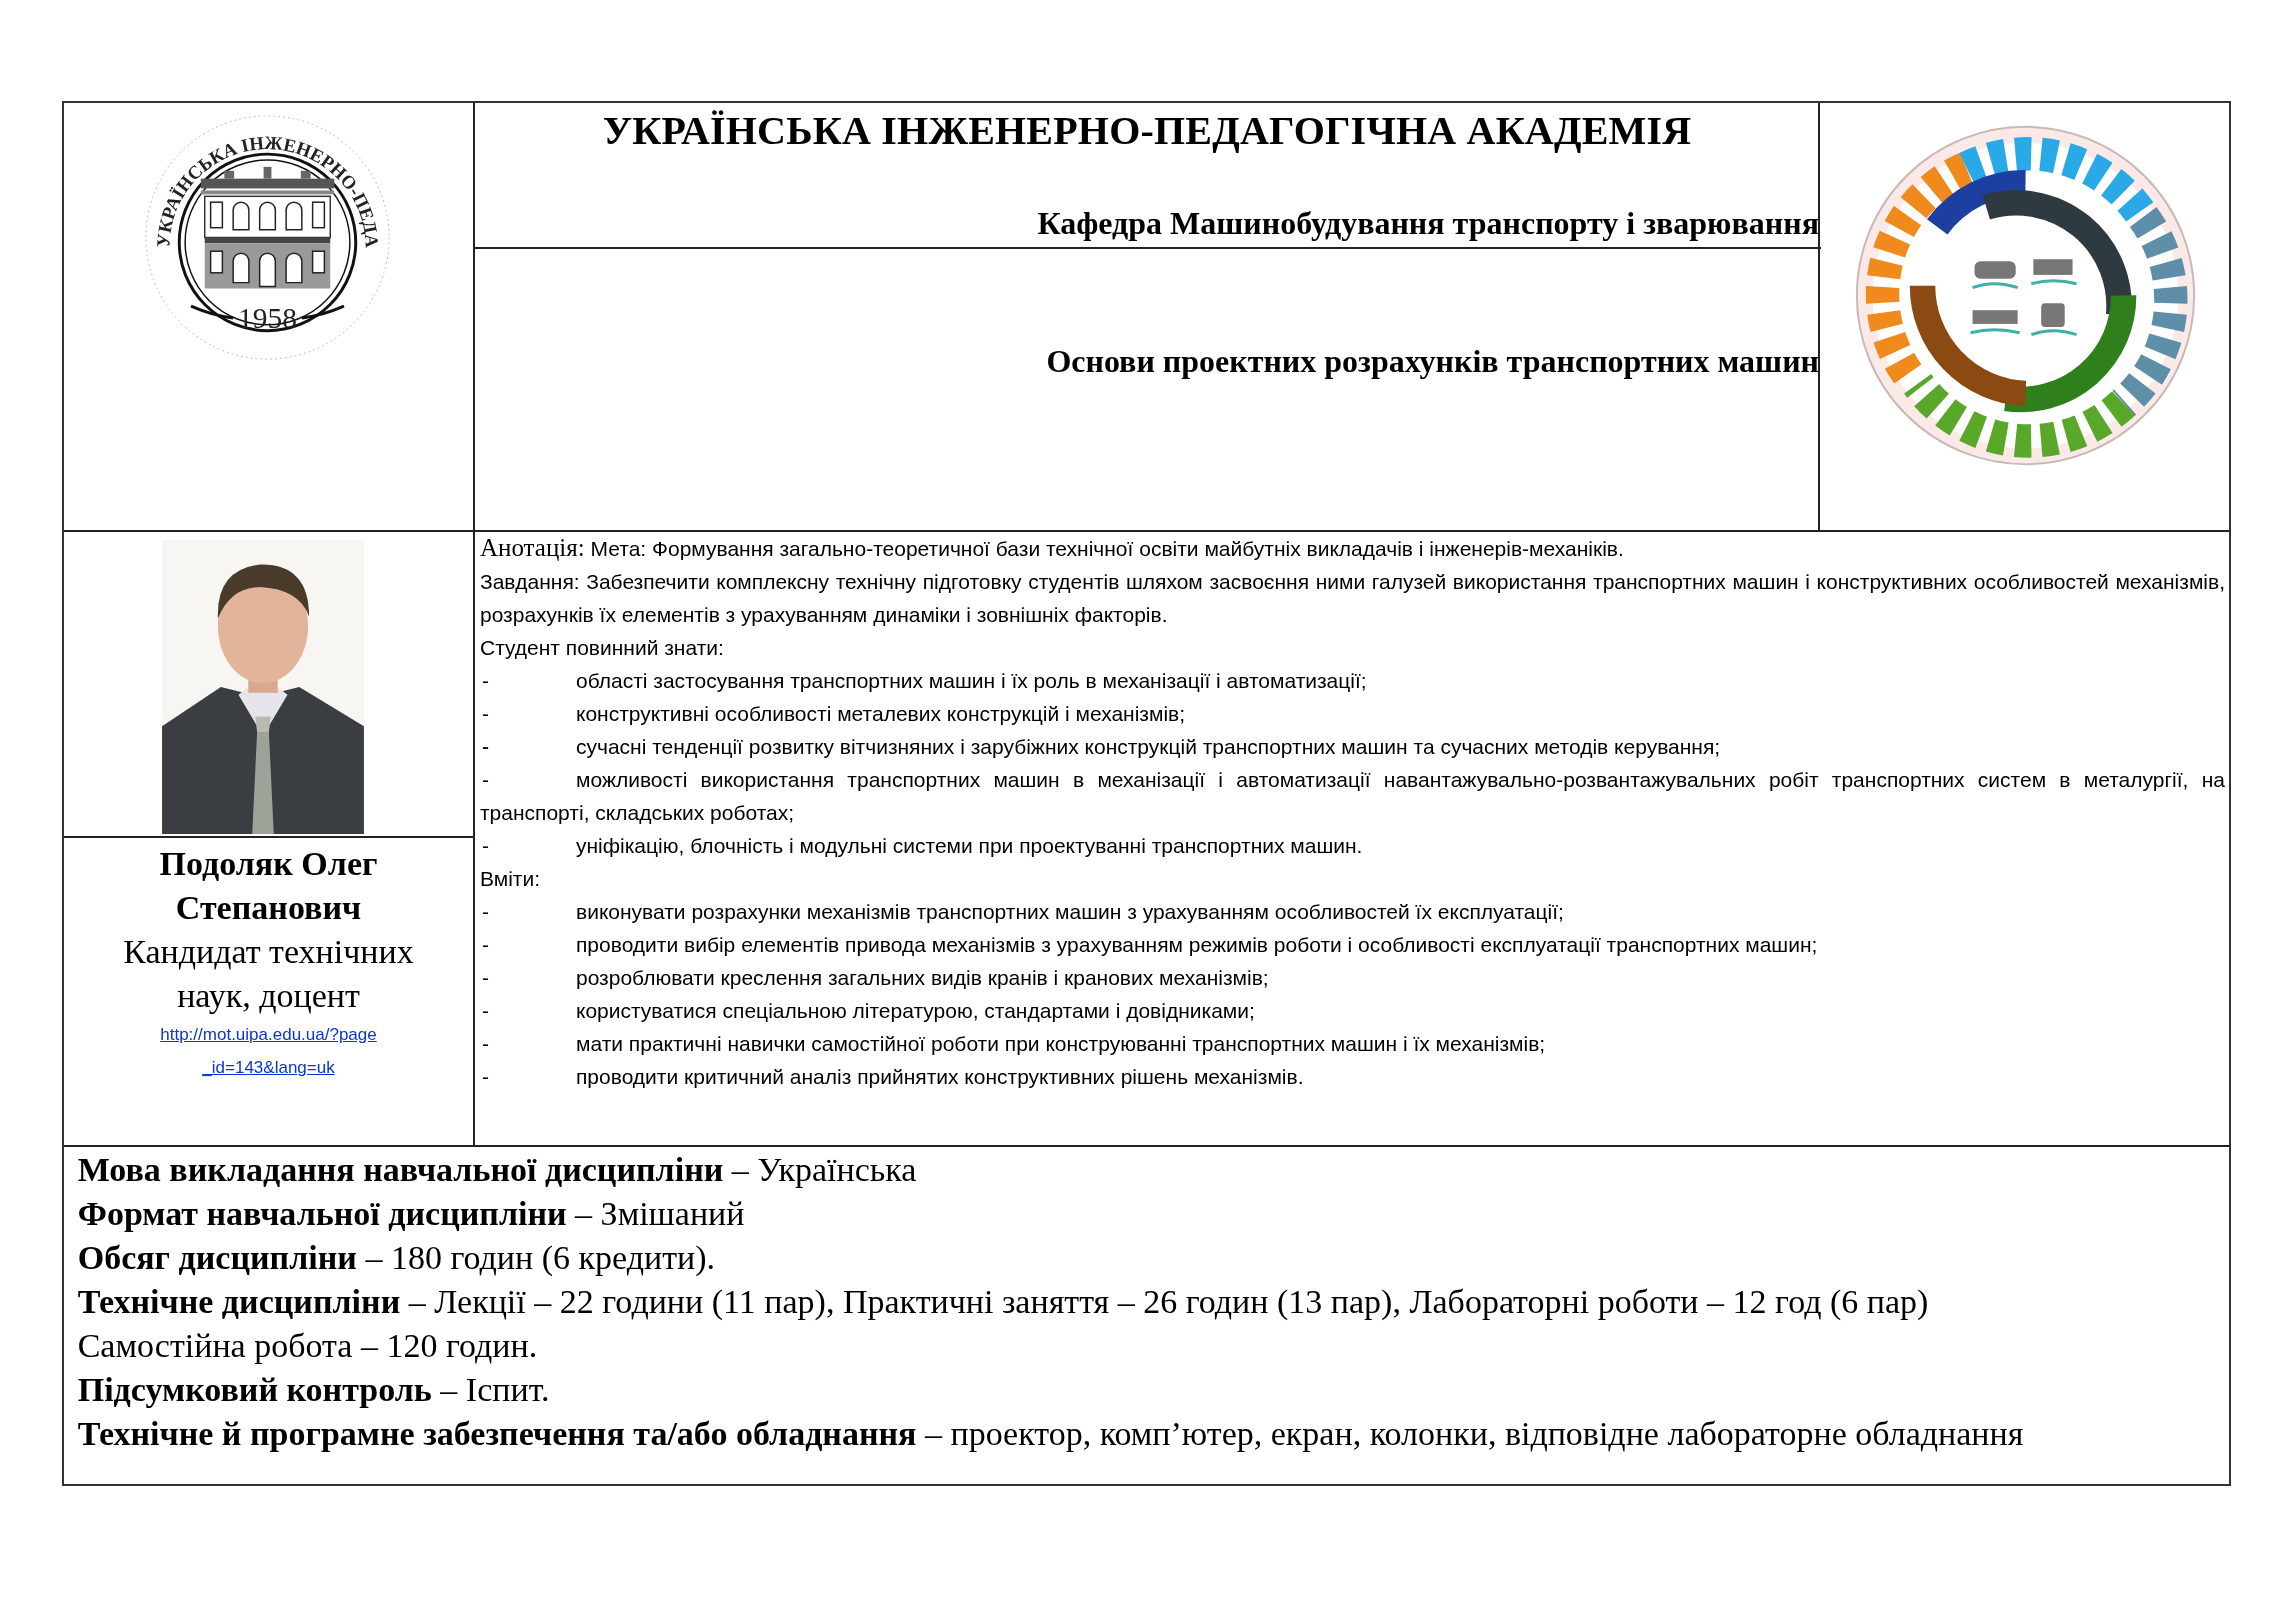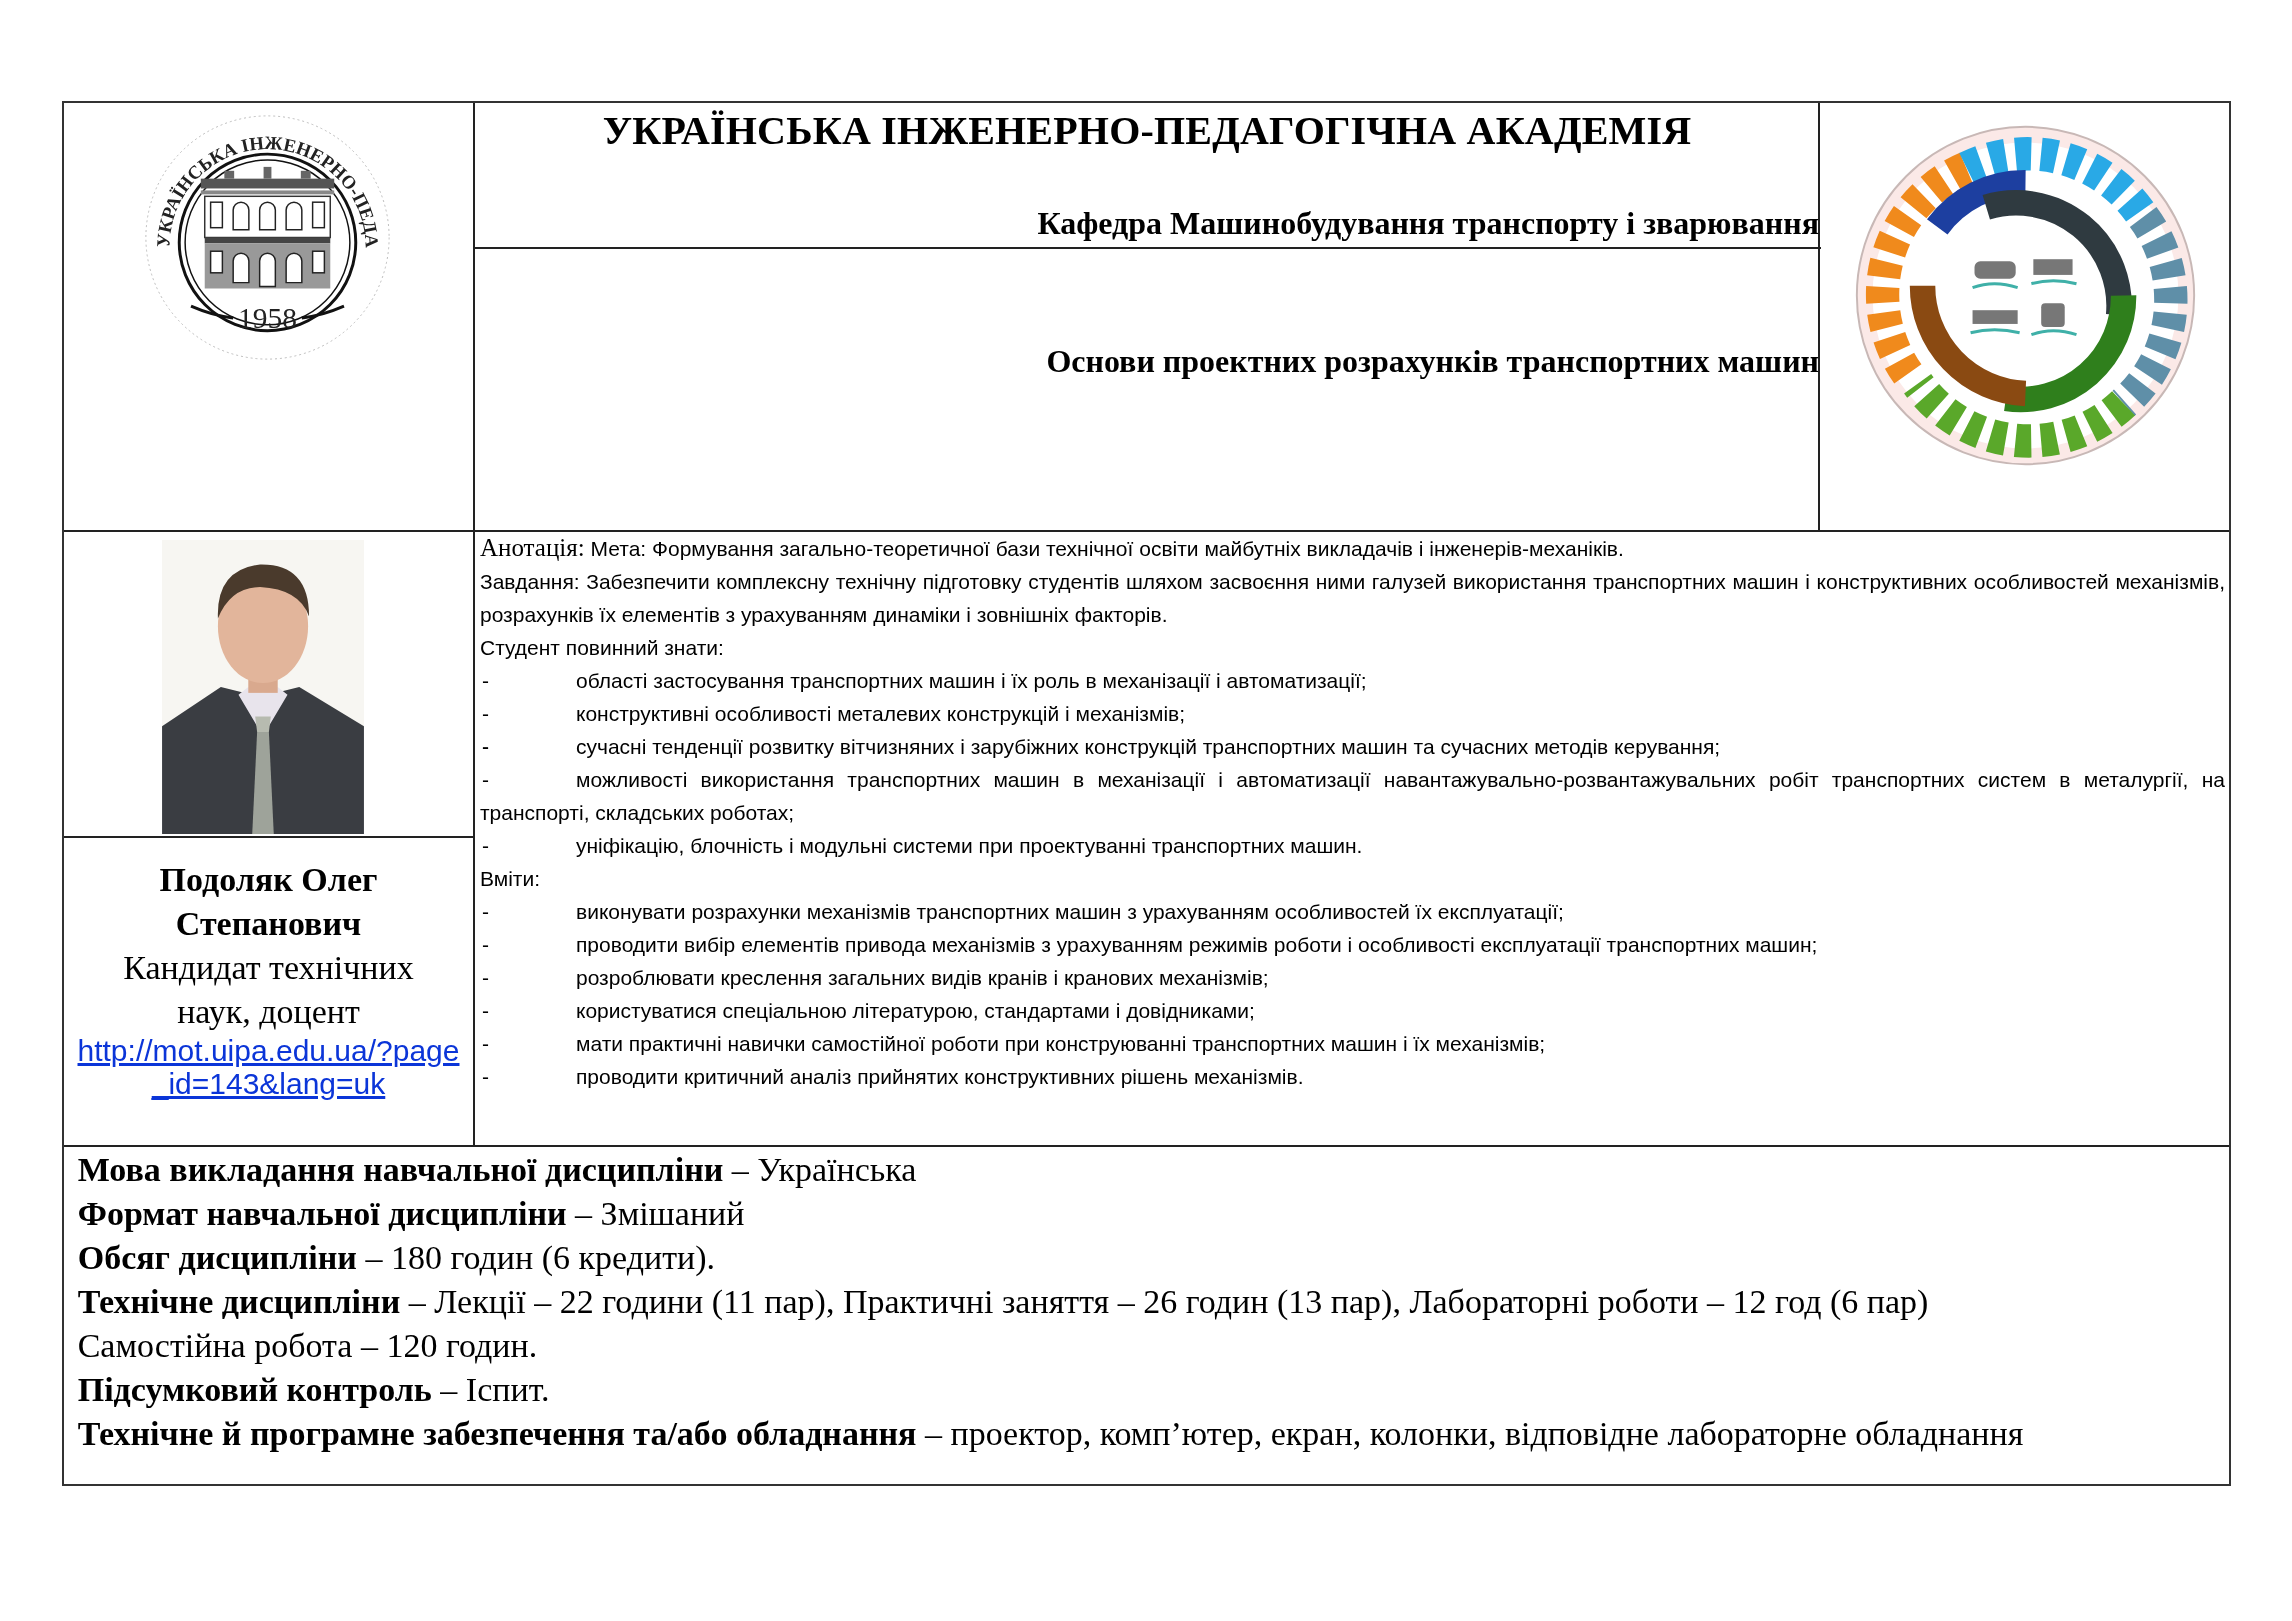--- a/index.html
+++ b/index.html
@@ -11,21 +11,21 @@
   .head1 { font-weight:bold; font-size:40px; text-align:center; letter-spacing:0.2px; }
   .head2 { font-weight:bold; font-size:32px; text-align:right; }
   .ann { font-family:"Liberation Sans", sans-serif; font-size:21px; line-height:33px; text-align:justify; }
   .ann .lbl { font-family:"Liberation Serif", serif; font-weight:normal; font-size:25px; }
   .ann .bullet { display:block; position:relative; padding-left:96px; }
   .ann .bullet .dash { position:absolute; left:2px; top:0; }
   .ann .bullet.wrap { padding-left:0; text-indent:96px; }
   .ann .bullet.wrap .dash { left:2px; text-indent:0; }
   .teacher { text-align:center; font-size:34px; line-height:44px; }
   .teacher .name { font-weight:bold; }
-  .teacher a { font-family:"Liberation Sans", sans-serif; font-size:30px; line-height:33px; color:#0b35d8; text-decoration:underline; display:block; }
+  .teacher a { font-family:"Liberation Sans", sans-serif; font-size:17px; line-height:33px; color:#0b35d8; text-decoration:underline; display:block; }
   .info { font-size:34px; line-height:44px; }
   .info b { font-weight:bold;margin-top:8px; }
 </style>
 </head>
 <body>
 
 <div class="tbl">
 
   <div class="vline" style="left:409px; top:0; height:1044px;"></div>
   <div class="vline" style="left:1754px; top:0; height:429px;"></div>
@@ -113,21 +113,21 @@
       <path d="M0 190 L60 150 L100 160 L140 150 L206 190 L206 300 L0 300 Z" fill="#3a3d42"></path>
       <path d="M78 158 L103 200 L128 158 L118 150 L103 156 L88 150 Z" fill="#e8e4ec"></path>
       <path d="M97 196 L109 196 L114 300 L92 300 Z" fill="#9ea39a"></path>
       <path d="M95 180 L111 180 L109 196 L97 196 Z" fill="#b7bbb0"></path>
       <rect x="88" y="120" width="30" height="36" fill="#d9a98e"></rect>
       <ellipse cx="103" cy="88" rx="46" ry="58" fill="#e2b59b"></ellipse>
       <path d="M57 80 Q55 30 100 25 Q150 24 150 78 Q140 50 100 48 Q70 48 57 80 Z" fill="#4a3a2c"></path>
     </svg>
   </div>
 
-  <div class="cell teacher" style="left:0; top:735px; width:409px; height:307px; padding-top:20px;">
+  <div class="cell teacher" style="left:0; top:735px; width:409px; height:307px; padding-top:4px;">
     <div class="name">Подоляк Олег</div>
     <div class="name">Степанович</div>
     <div>Кандидат технічних</div>
     <div>наук, доцент</div>
     <a href="#">
       <span>http://mot.uipa.edu.ua/?page</span><br>
       <span>_id=143&amp;lang=uk</span>
     </a>
   </div>
 

